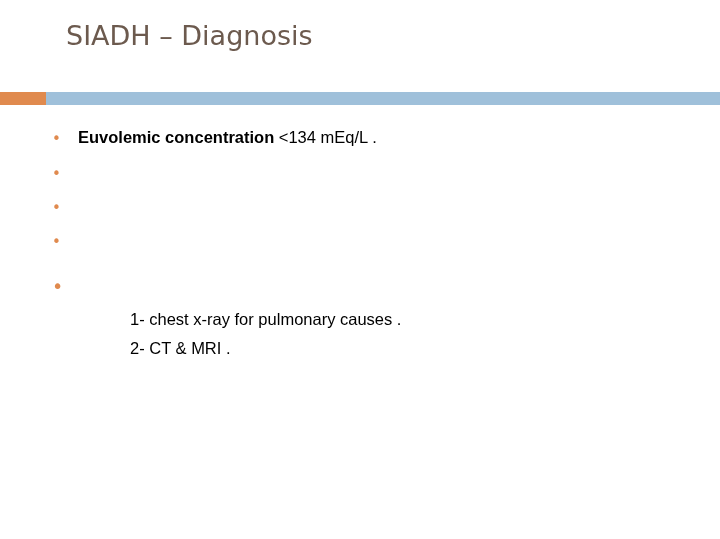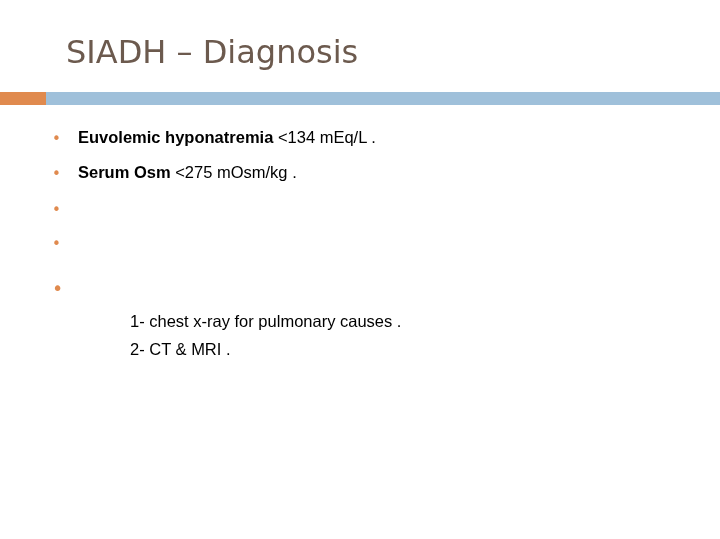--- a/index.html
+++ b/index.html
@@ -16,22 +16,22 @@
   .slide {
     position: relative;
     width: 720px;
     height: 539px;
     background: #ffffff;
     box-sizing: border-box;
   }
   .slide-title {
     position: absolute;
     left: 66px;
-    top: 33px;
-    font-size: 32px;
+    top: 20px;
+    font-size: 27px;
     color: #6c5a4e;
     font-family: "DejaVu Sans", sans-serif;
     font-weight: normal;
     letter-spacing: 0px;
     white-space: nowrap;
   }
   .rule {
     position: absolute;
     top: 92px;
     height: 13px;
@@ -108,26 +108,25 @@
 
   <div class="rule">
     <div class="rule-left"></div>
     <div class="rule-right"></div>
   </div>
 
   <div class="content">
 
     <div class="bullet-row">
       <span class="bullet-mark">•</span>
-      <span class="bullet-text"><b>Euvolemic hyponatremia</b><span> &lt;134 mEq/L .</span></span>
+      <span class="bullet-text"><b>Euvolemic concentration</b><span> &lt;134 mEq/L .</span></span>
     </div>
 
     <div class="bullet-row">
       <span class="bullet-mark">•</span>
-      <span class="bullet-text"><b>Serum Osm</b><span> &lt;275 mOsm/kg .</span></span>
     </div>
 
     <div class="bullet-row">
       <span class="bullet-mark">•</span>
     </div>
 
     <div class="bullet-row">
       <span class="bullet-mark">•</span>
     </div>
 

